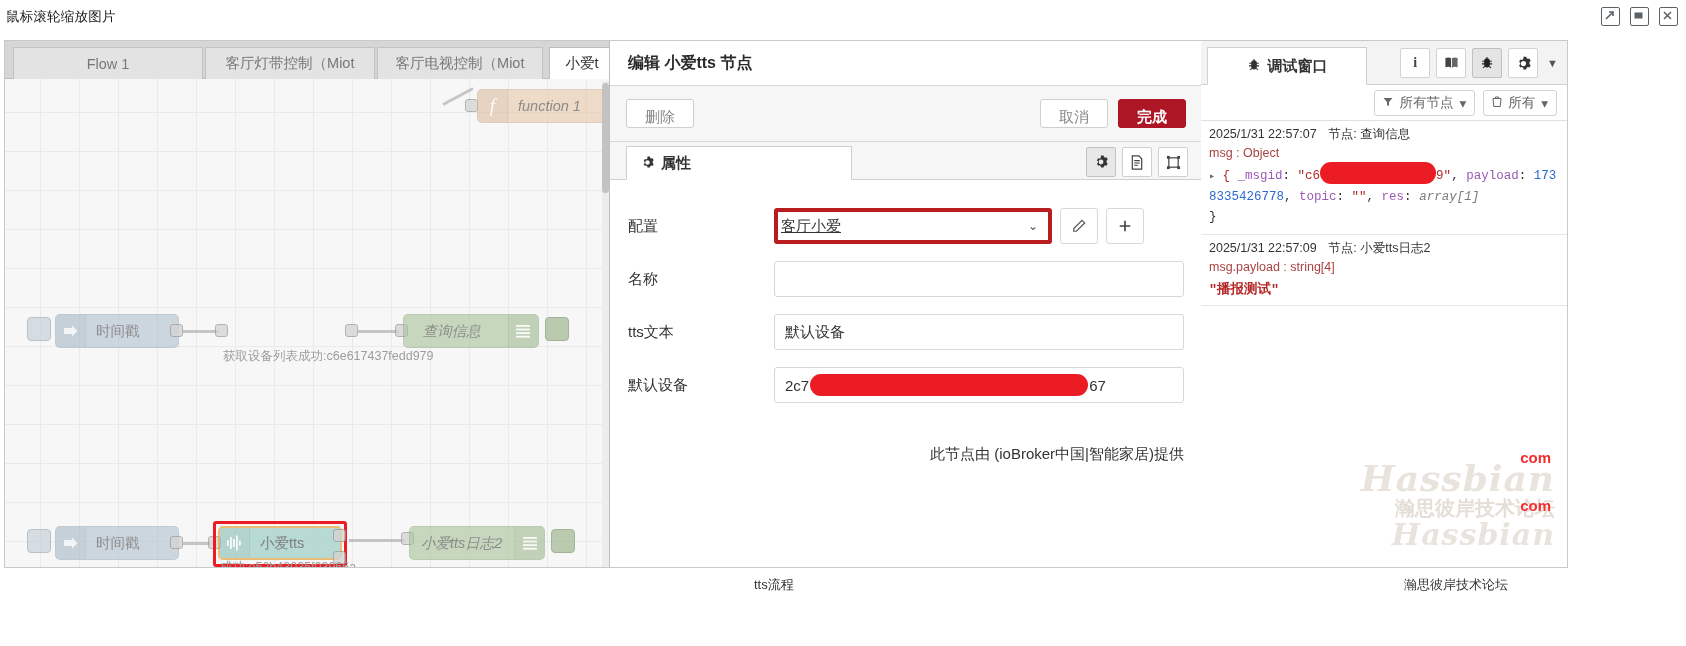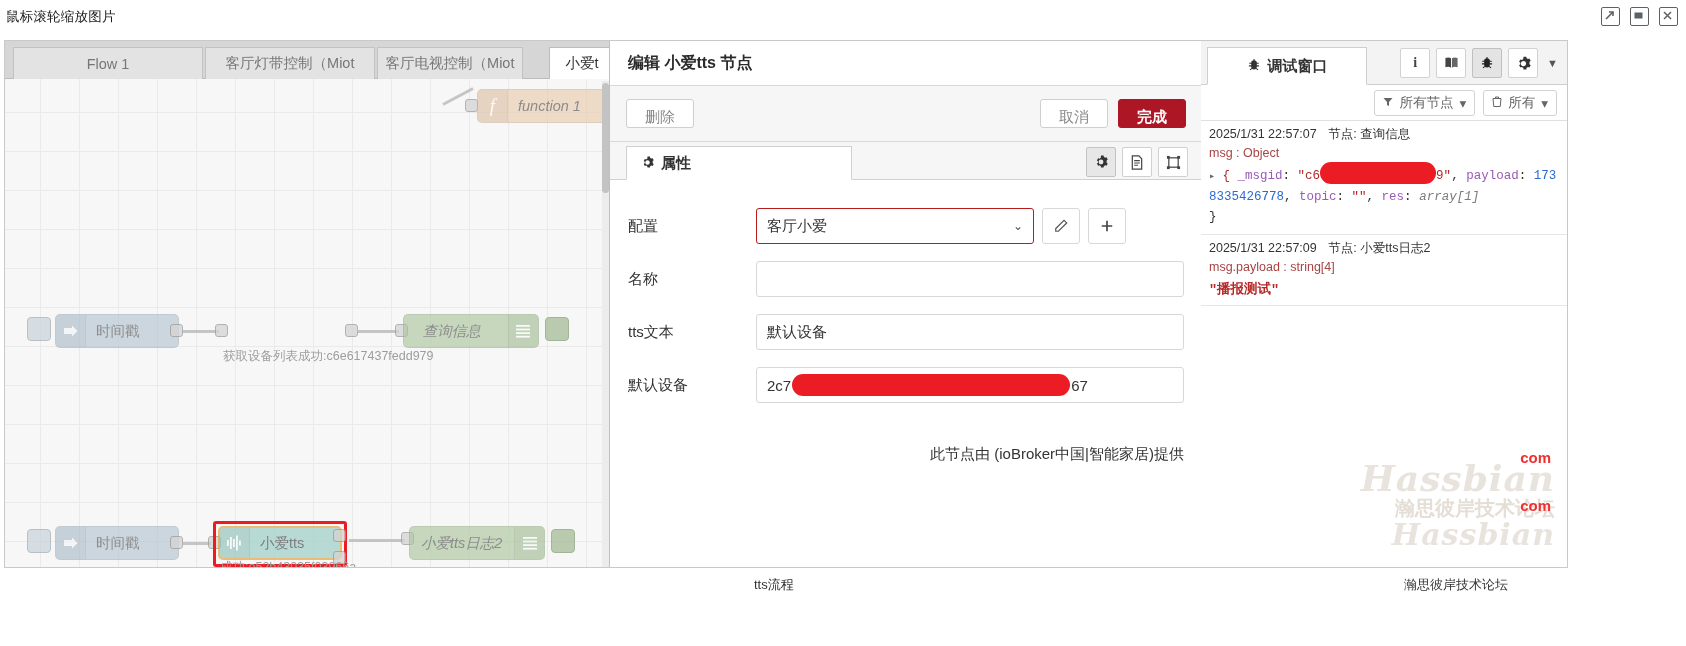--- a/index.html
+++ b/index.html
@@ -145,33 +145,33 @@
   }
   .dtab .gear { margin-right: 7px; font-weight: normal; }
   #tabtools { position: absolute; right: 14px; top: 5px; display: flex; gap: 6px; }
   .toolbtn {
     width: 30px; height: 30px; border: 1px solid #d0d0d0; background: #fff;
     display: flex; align-items: center; justify-content: center; cursor: pointer;
     color: #555; border-radius: 2px;
   }
   .toolbtn.pressed { background: #e7e7e7; border-color: #c3c3c3; }
   #dlg-body { position: absolute; left: 0; top: 139px; width: 592px; height: 387px; background: #fff; }
-  .frow { position: absolute; left: 18px; width: 556px; height: 28px; display: flex; align-items: center; }
+  .frow { position: absolute; left: 18px; width: 556px; height: 28px; display: flex; align-items: center; gap: 18px; }
   .flabel { width: 128px; font-size: 15px; color: #333; }
   .fctl { flex: 1; display: flex; align-items: center; gap: 8px; }
   .finput {
     flex: 1; height: 36px; border: 1px solid #d8d8d8; border-radius: 3px;
     background: #fff; font-size: 15px; color: #333;
     display: flex; align-items: center; padding: 0 10px; white-space: nowrap;
     overflow: hidden;
   }
   .fselect {
-    width: 278px; height: 36px; border: 1px solid #b91c1c; border-radius: 3px;
+    width: 278px; height: 36px; border: 4px solid #b91c1c; border-radius: 3px;
     background: #fff; font-size: 15px; color: #333;
-    display: flex; align-items: center; padding: 0 10px; position: relative;
+    display: flex; align-items: center; padding: 0 3px; position: relative; text-decoration: underline;
   }
   .fselect .chev { position: absolute; right: 10px; color: #555; font-size: 12px; }
   .sqbtn {
     width: 38px; height: 36px; border: 1px solid #d8d8d8; border-radius: 3px;
     background: #fff; display: flex; align-items: center; justify-content: center;
     color: #555; cursor: pointer;
   }
   .redact { background:#ec1c24; border-radius:11px; display:inline-block; height:22px; }
   #provider {
     position: absolute; right: 18px; top: 265px;
@@ -276,21 +276,21 @@
   <div id="editor">
 
     <div id="flowpane">
       <div id="tabrow">
         <div class="ftab" style="left:8px;width:190px">
             <span>Flow 1</span>
           </div>
         <div class="ftab" style="left:200px;width:170px">
             <span>客厅灯带控制（Miot</span>
           </div>
-        <div class="ftab" style="left:372px;width:146px">
+        <div class="ftab" style="left:372px;width:166px">
             <span>客厅电视控制（Miot</span>
           </div>
         <div class="ftab active" style="left:544px;width:66px">
             <span>小爱t</span>
           </div>
       </div>
 
       <div id="canvas">
 
         <div class="wire" style="left:436px; top:16px; width:34px; transform:rotate(-28deg);"></div>

